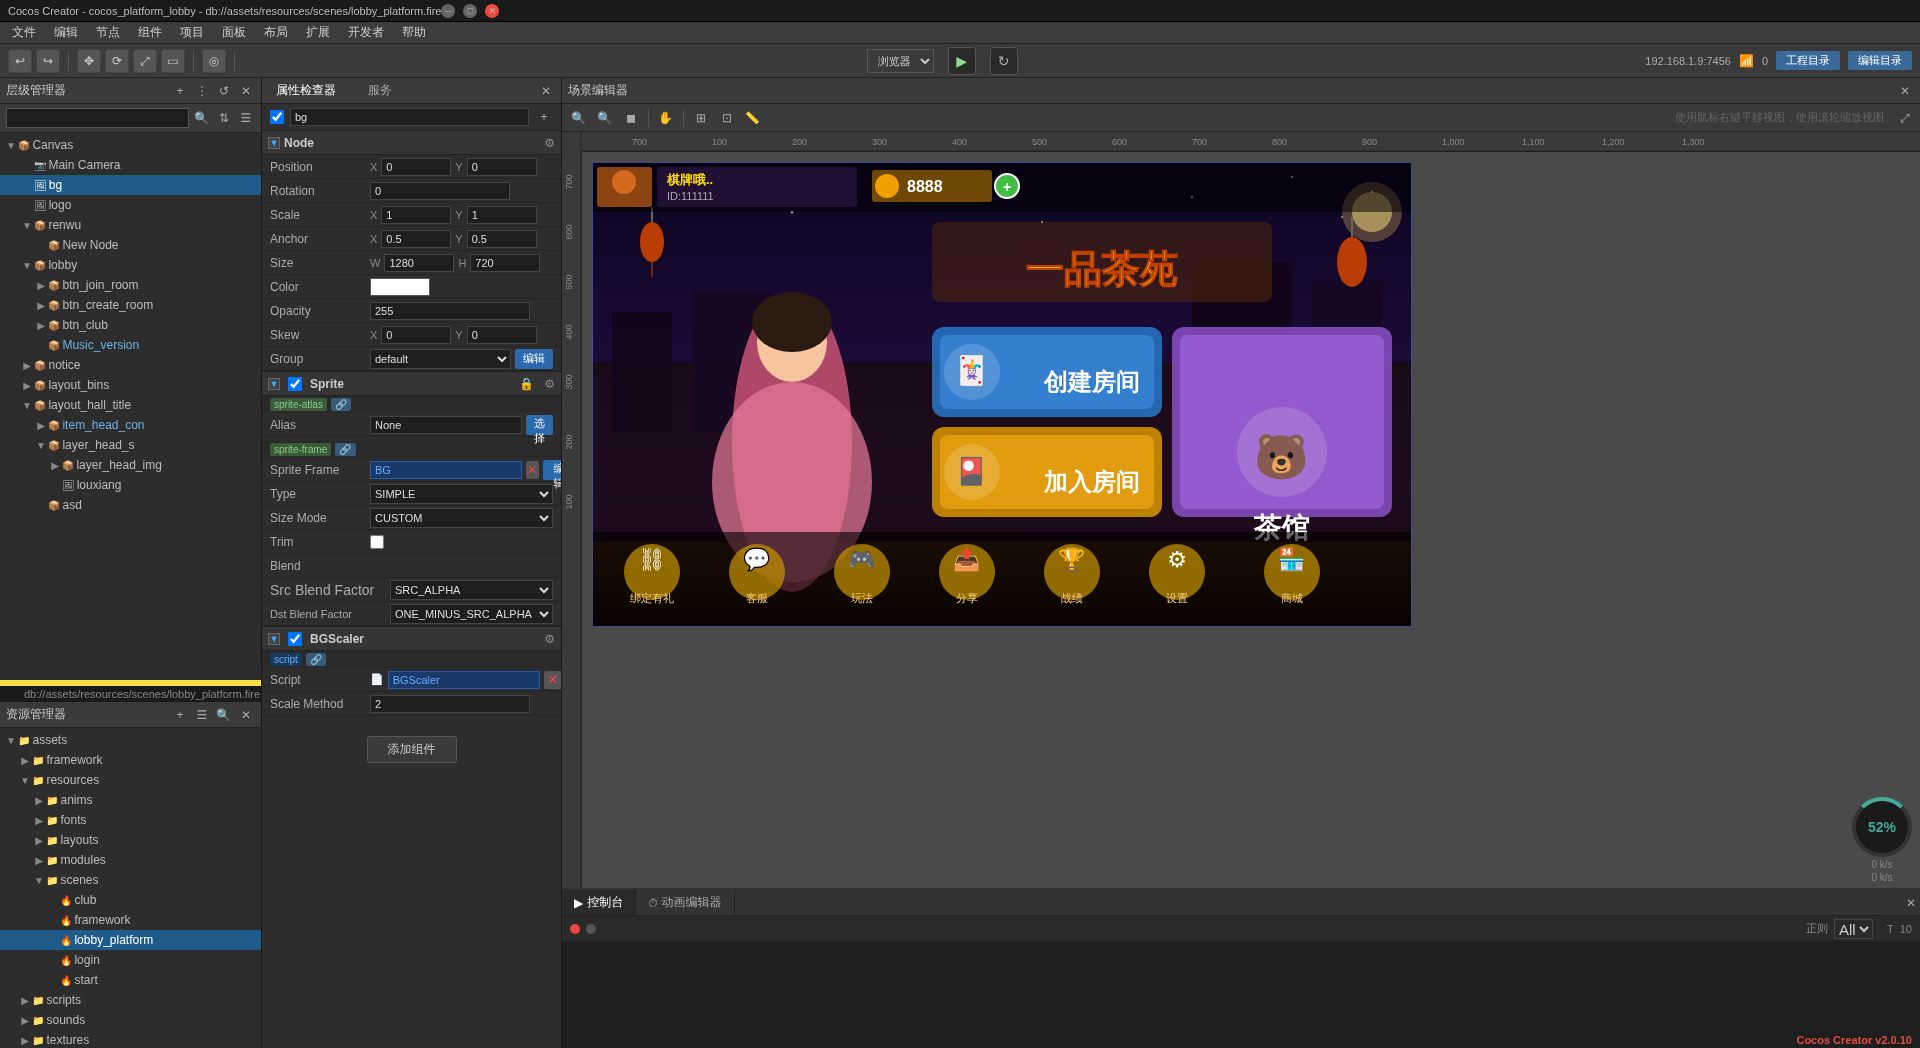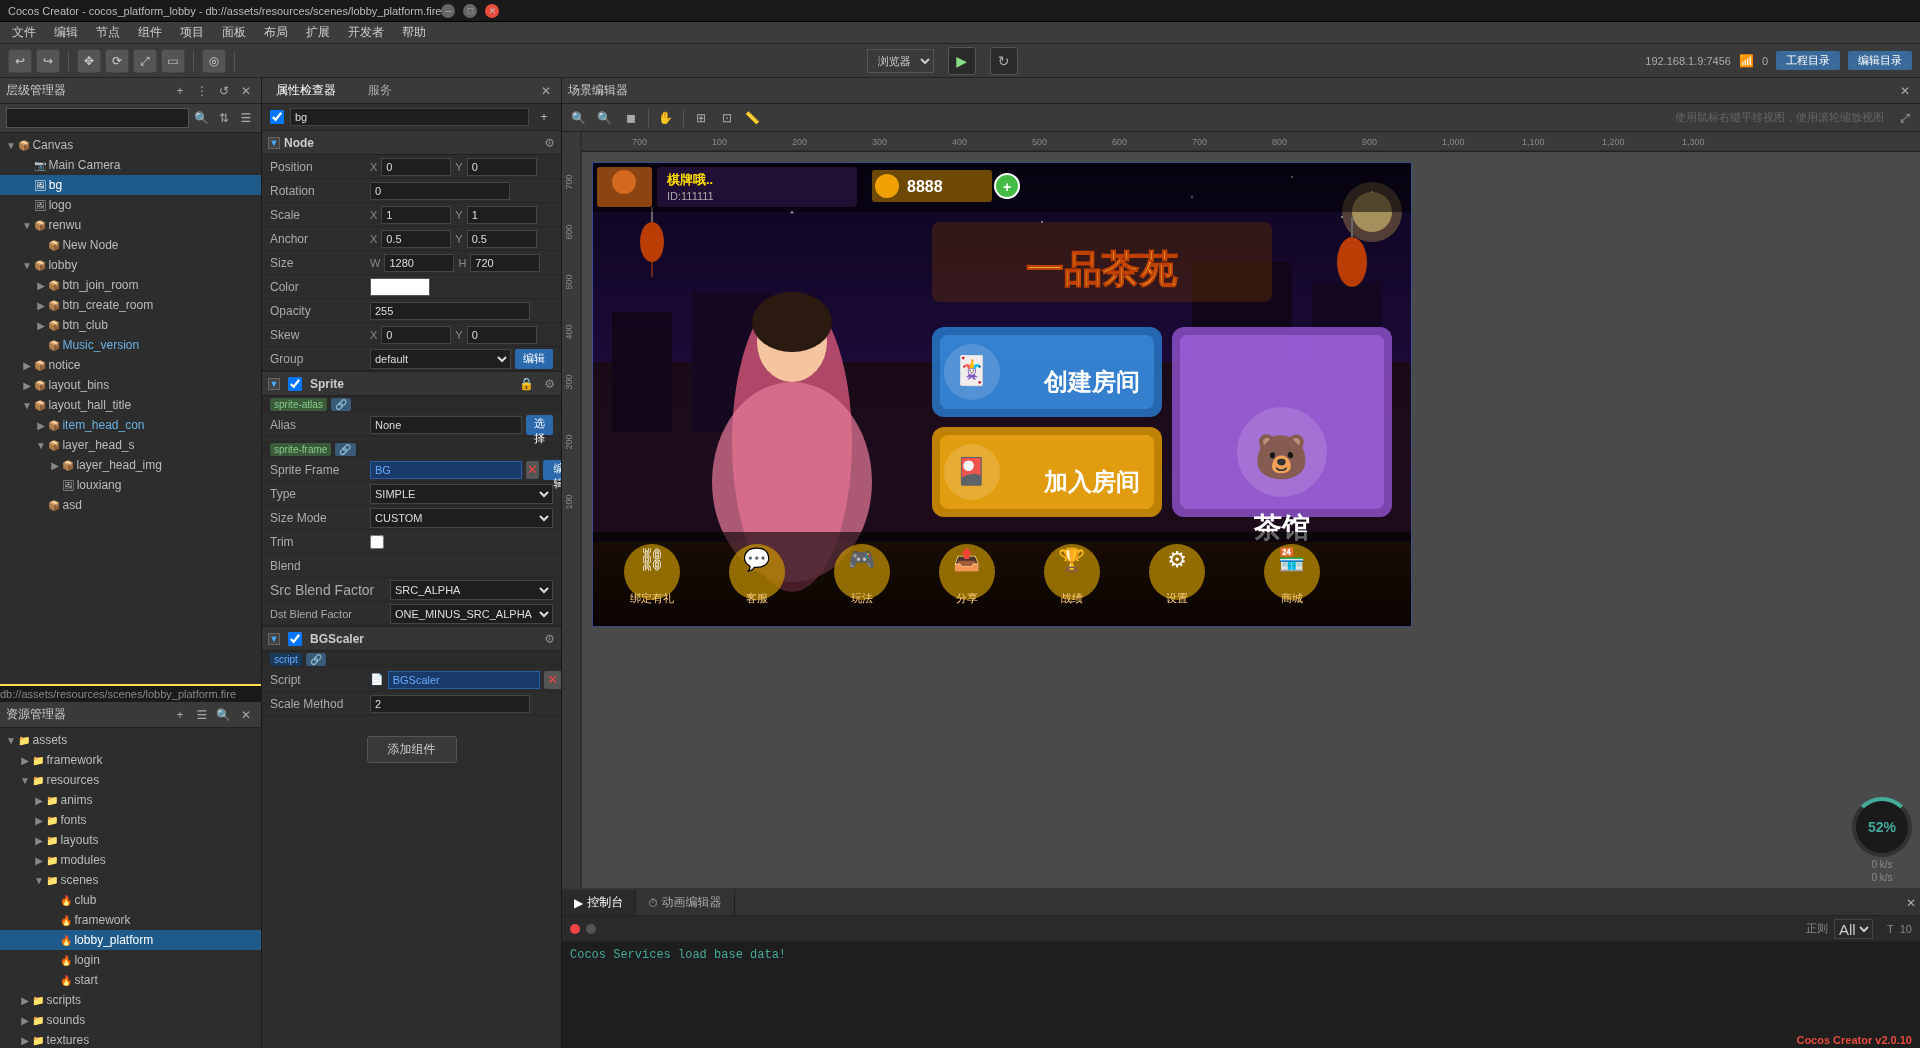--- a/index.html
+++ b/index.html
@@ -545,22 +545,22 @@
       padding: 4px 8px;
       font-family: 'Courier New', monospace;
       font-size: 12px;
       color: #4aa;
     }
 
     .file-path-bar {
       background: #1a1a1a;
       color: #888;
       font-size: 11px;
-      padding: 2px 0;
-      border-top: 2px solid #fde047;
+      padding: 2px 24px;
+      border-top: 6px solid #fde047;
     }
     .script-row {
       display: flex;
       align-items: center;
       padding: 2px 8px;
       background: #2a2a2a;
     }
 
     .blue-tag {
       background: #1a3a5a;
@@ -1300,23 +1300,20 @@
           <div class="console-dot console-dot-red"></div>
           <div class="console-dot console-dot-gray"></div>
           <div style="flex:1;"></div>
           <span style="color:#888; font-size:11px;">正则</span>
           <select style="background:#2a2a2a; border:1px solid #444; color:#ccc; font-size:15px; height:20px;">
             <option>All</option>
           </select>
           <span style="color:#888; font-size:11px; margin-left:8px;">T</span>
           <span style="color:#888; font-size:11px;">10</span>
         </div>
-        <div id="console-output">
-          <div class="console-line">Cocos Services load base data!</div>
-        </div>
       </div>
 
     </div>
   </div>
 
   <div id="perf-indicator">
     <div class="perf-circle">
       <span>52%</span>
     </div>
     <div class="perf-stats">0 k/s</div>

